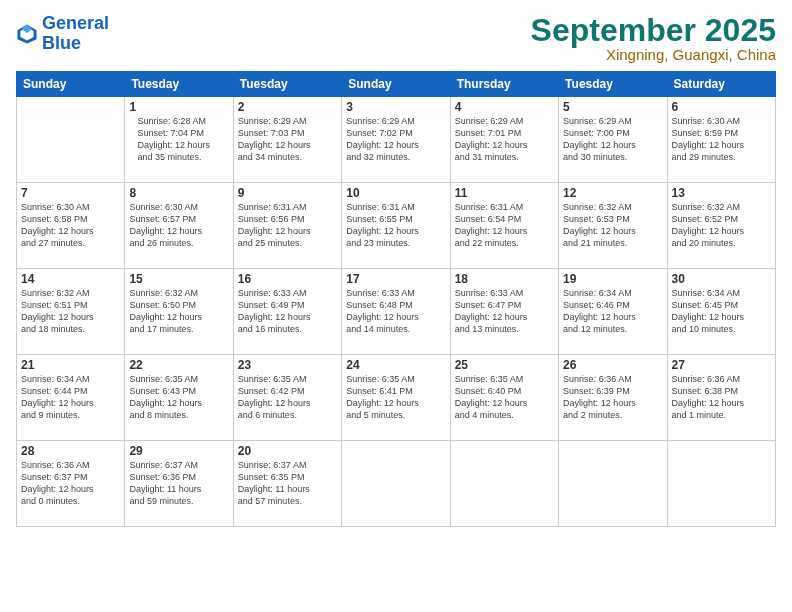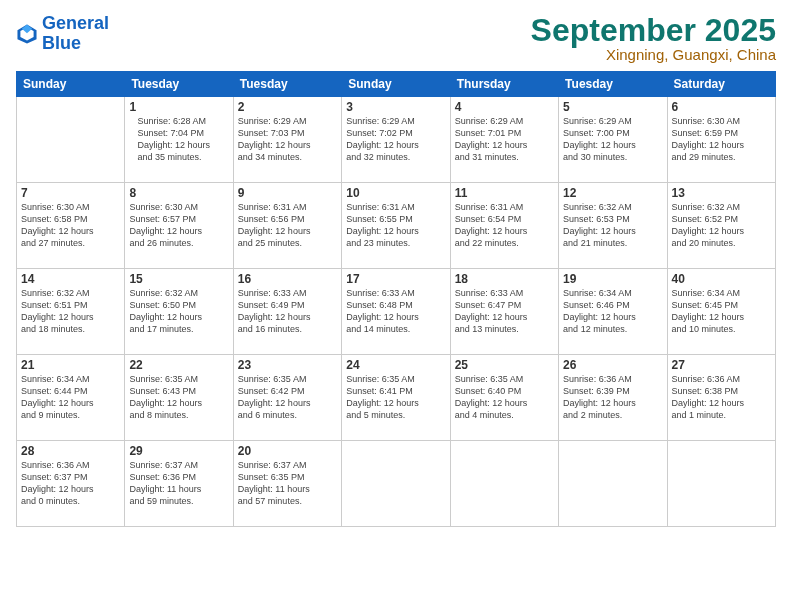--- a/index.html
+++ b/index.html
@@ -264,21 +264,21 @@
 and 13 minutes.</div>
           </td>
           <td>
             <span class="day-number">19</span>
             <div class="day-info" style="white-space: pre-line;">Sunrise: 6:34 AM
 Sunset: 6:46 PM
 Daylight: 12 hours
 and 12 minutes.</div>
           </td>
           <td>
-            <span class="day-number">40</span>
+            <span class="day-number">30</span>
             <div class="day-info" style="white-space: pre-line;">Sunrise: 6:34 AM
 Sunset: 6:45 PM
 Daylight: 12 hours
 and 10 minutes.</div>
           </td>
         </tr>
         <tr>
           <td>
             <span class="day-number">21</span>
             <div class="day-info" style="white-space: pre-line;">Sunrise: 6:34 AM

